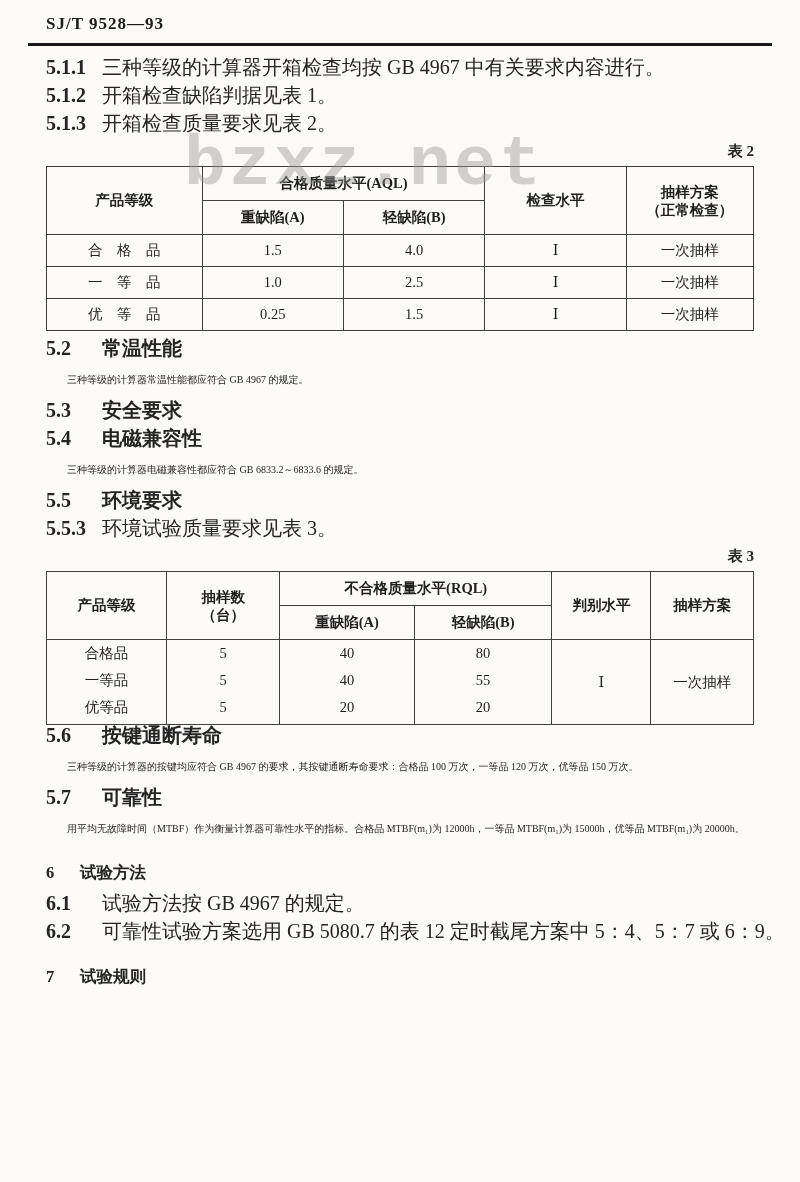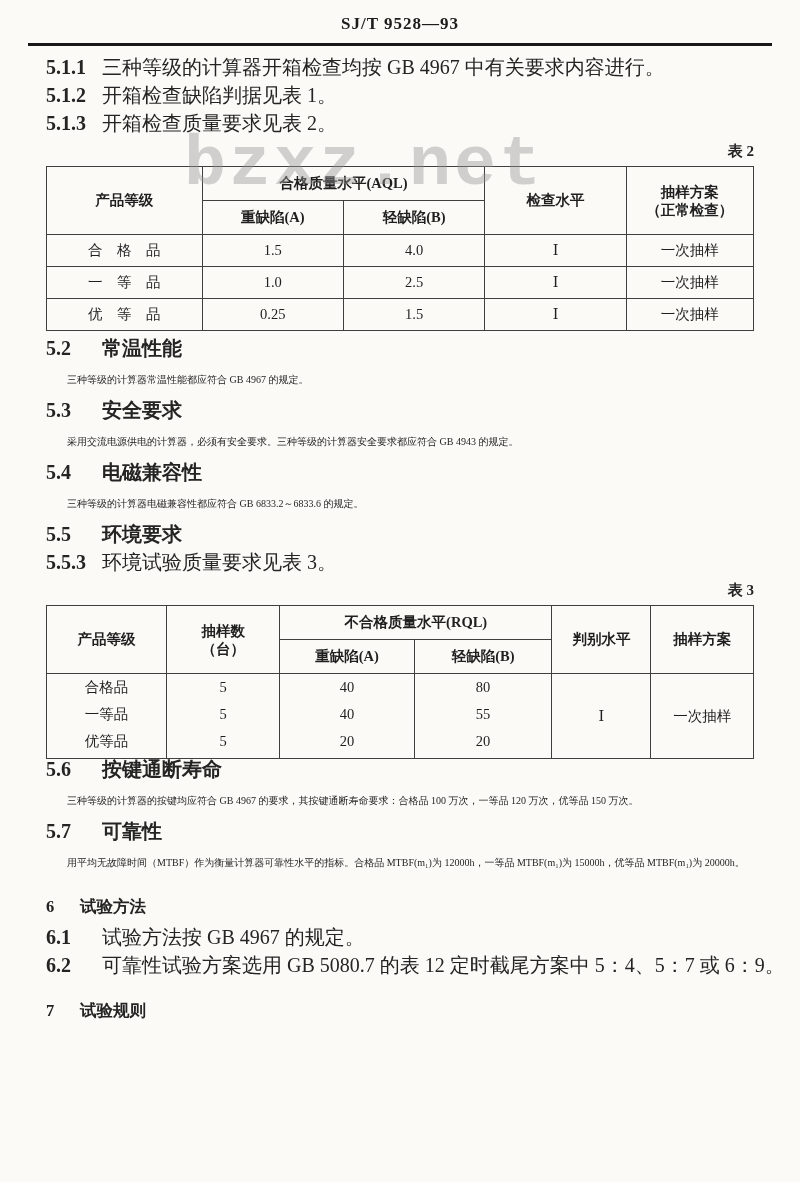--- a/index.html
+++ b/index.html
@@ -3,21 +3,21 @@
 <meta charset="utf-8">
 <style>
   html,body{margin:0;padding:0;}
   .doc{
     width:800px;height:1182px;box-sizing:border-box;position:relative;overflow:hidden;
     background:#fbfaf7;color:#242424;
     font-family:"Liberation Serif","DejaVu Serif",serif;
   }
   .inner{padding:14px 46px 0 46px;position:relative;z-index:2;}
   .std-code{
-    text-align:center;font-size:17px;font-weight:700;letter-spacing:1px;
+    text-align:left;font-size:17px;font-weight:700;letter-spacing:1px;
     font-family:"Liberation Serif","DejaVu Serif",serif;color:#1c1c1c;
   }
   .rule{border:none;border-top:3px solid #181818;margin:9px -18px 11px -18px;}
   .clause{font-size:20px;line-height:21px;margin:7px 0;font-weight:500;white-space:nowrap;}
   .clause .cnum{display:inline-block;min-width:48px;margin-right:8px;font-weight:600;}
   .h-sub{font-weight:600;}
   .h-main{font-size:16.5px;font-weight:700;margin:20px 0 10px 0;}
   .h-main .cnum{min-width:26px;}
   .para{font-size:10px;line-height:27px;margin:3px 0;text-indent:2.1em;font-weight:500;}
   .tbl-title{text-align:right;font-size:15px;font-weight:700;margin:8px 0 5px 0;}
@@ -107,21 +107,20 @@
     </table>
 
     <div class="clause h-sub">
       <span class="cnum">5.2</span><span>常温性能</span>
     </div>
     <div class="para">三种等级的计算器常温性能都应符合 GB 4967 的规定。</div>
 
     <div class="clause h-sub">
       <span class="cnum">5.3</span><span>安全要求</span>
     </div>
-    <div class="para">采用交流电源供电的计算器，必须有安全要求。三种等级的计算器安全要求都应符合 GB 4943 的规定。</div>
 
     <div class="clause h-sub">
       <span class="cnum">5.4</span><span>电磁兼容性</span>
     </div>
     <div class="para">三种等级的计算器电磁兼容性都应符合 GB 6833.2～6833.6 的规定。</div>
 
     <div class="clause h-sub">
       <span class="cnum">5.5</span><span>环境要求</span>
     </div>
     <div class="clause">

